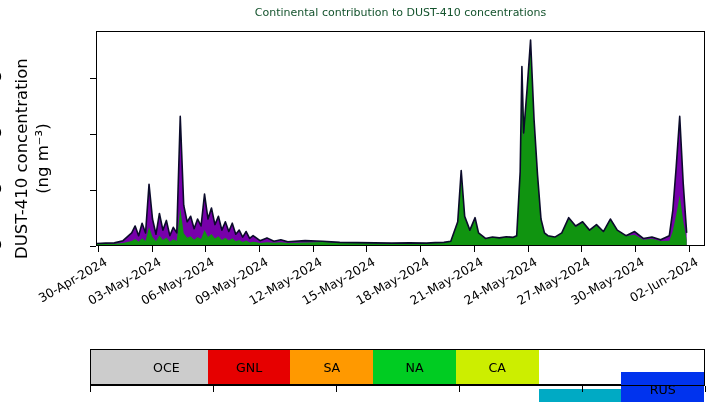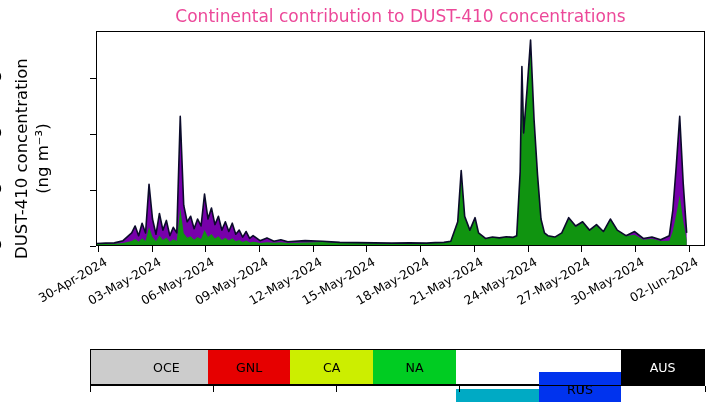--- a/index.html
+++ b/index.html
@@ -19,22 +19,22 @@
     left: 0; top: 0;
     width: 721px;
     height: 402px;
   }
   .chart-title {
     position: absolute;
     left: 96px;
     top: 6px;
     width: 609px;
     text-align: center;
-    font-size: 17px;
-    color: #ec4899;
+    font-size: 11px;
+    color: #14532d;
     font-family: "DejaVu Sans", sans-serif;
     white-space: nowrap;
   }
   .ylabel {
     position: absolute;
     left: -82px;
     top: 138px;
     width: 230px;
     text-align: center;
     transform: rotate(-90deg);
@@ -184,25 +184,25 @@
       <div class="xtick-label" style="left: 377.855px; width: 100px;">21-May-2024</div>
       <div class="xtick-label" style="left: 431.548px; width: 100px;">24-May-2024</div>
       <div class="xtick-label" style="left: 485.242px; width: 100px;">27-May-2024</div>
       <div class="xtick-label" style="left: 538.935px; width: 100px;">30-May-2024</div>
       <div class="xtick-label" style="left: 592.629px; width: 100px;">02-Jun-2024</div>
     </div>
 
   <div class="cbar">
       <div class="cbar-seg" style="background: rgb(204, 204, 204); color: rgb(0, 0, 0); padding-left: 34px;">OCE</div>
       <div class="cbar-seg" style="background: rgb(230, 0, 0); color: rgb(0, 0, 0); text-align: right;">GNL</div>
+      <div class="cbar-seg" style="background: rgb(255, 153, 0); color: rgb(0, 0, 0);">SA</div>
+      <div class="cbar-seg" style="background: rgb(0, 204, 34); color: rgb(0, 0, 0);">NA</div>
       <div class="cbar-seg" style="background: rgb(204, 238, 0); color: rgb(0, 0, 0);">CA</div>
-      <div class="cbar-seg" style="background: rgb(0, 204, 34); color: rgb(0, 0, 0);">NA</div>
       <div class="cbar-seg" style="background: rgb(0, 170, 196); color: rgb(0, 0, 0); margin-top: 39px;">EUR</div>
       <div class="cbar-seg" style="background: rgb(0, 51, 238); color: rgb(0, 0, 0); margin-top: 22px;">RUS</div>
-      <div class="cbar-seg" style="background: rgb(0, 0, 0); color: rgb(255, 255, 255);">AUS</div>
     </div>
   <div class="cbar-axis">
       <div class="cbar-tick" style="left: 0px;"></div>
       <div class="cbar-tick" style="left: 123px;"></div>
       <div class="cbar-tick" style="left: 246px;"></div>
       <div class="cbar-tick" style="left: 369px;"></div>
       <div class="cbar-tick" style="left: 492px;"></div>
       <div class="cbar-tick" style="left: 615px;"></div>
     </div>
 

